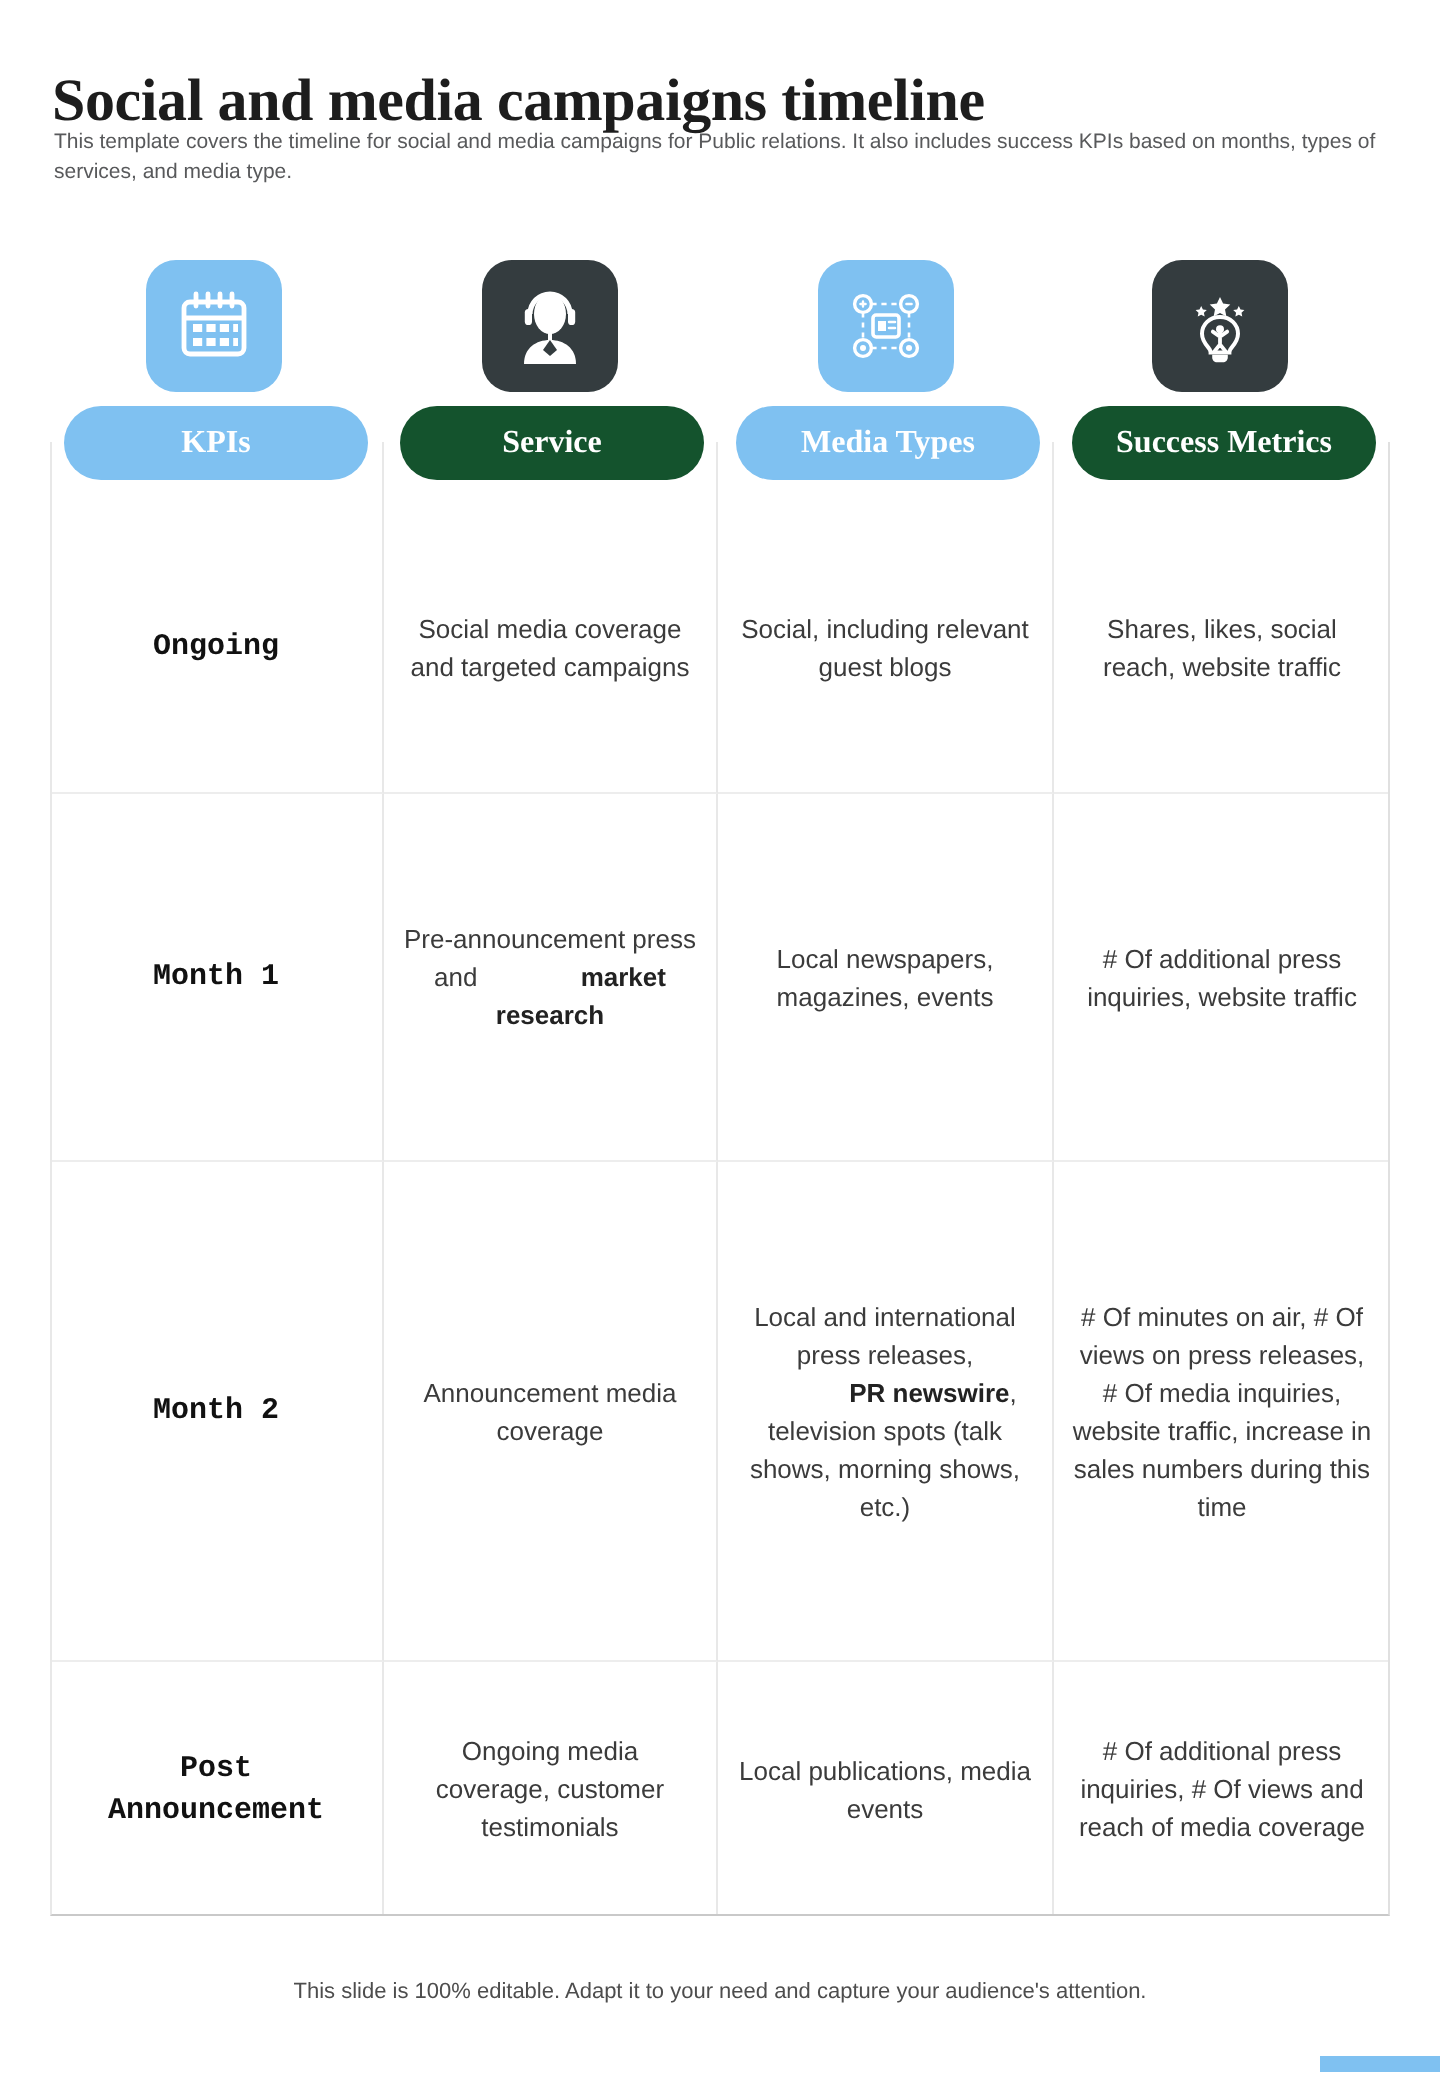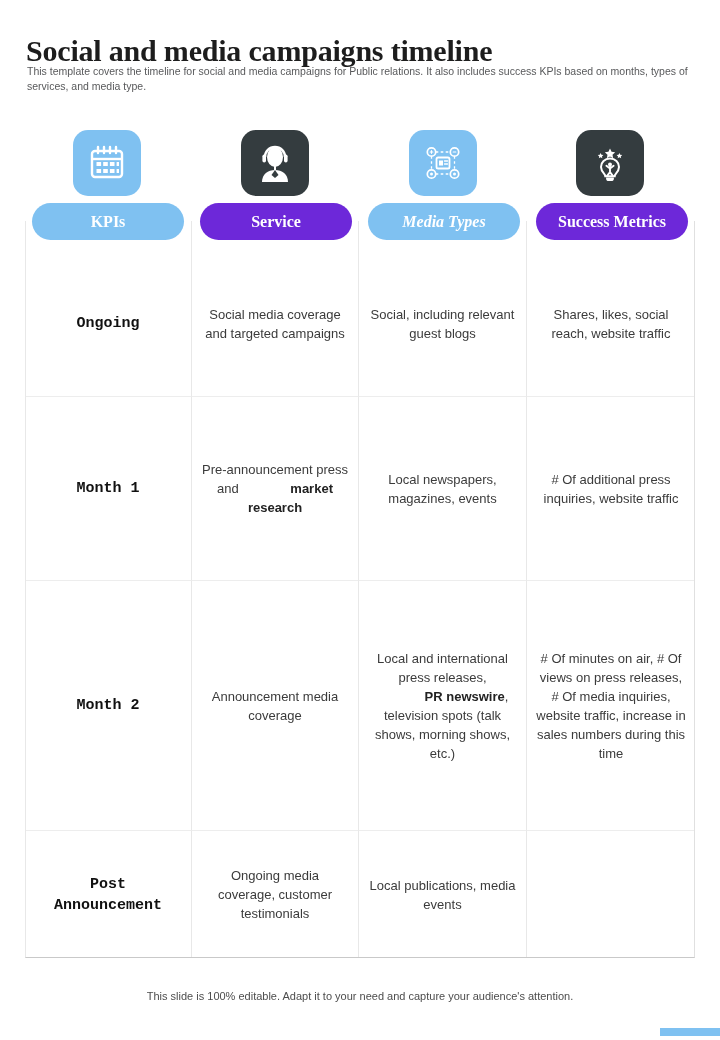--- a/index.html
+++ b/index.html
@@ -126,24 +126,24 @@
     border-radius: 19px;
     display: flex;
     align-items: center;
     justify-content: center;
     font-family: "Liberation Serif", serif;
     font-weight: bold;
     font-size: 16px;
     color: #ffffff;
   }
   .pill.blue { background: #7FC1F1; }
-  .pill.dark { background: #6d28d9; }
+  .pill.dark { background: #14532d; }
   .pill-0 { left: 7px;   width: 152px; }
   .pill-1 { left: 175px; width: 152px; }
-  .pill-2 { left: 343px; width: 152px; font-style: italic; }
+  .pill-2 { left: 343px; width: 152px; }
   .pill-3 { left: 511px; width: 152px; }
 
   .cell-month {
     font-family: Liberation Mono, monospace;
     font-weight: bold;
     font-size: 15px;
     color: #111111;
     line-height: 21px;
   }
   .cell-body {
@@ -276,20 +276,21 @@
       <div class="cell cell-month">Month 2</div>
       <div class="cell cell-body">Announcement media coverage</div>
       <div class="cell cell-body">
           <span><span>Local and international press releases, </span><b>PR newswire</b><span>, television spots (talk shows, morning shows, etc.)</span></span>
         </div>
       <div class="cell cell-body"># Of minutes on air, # Of views on press releases, # Of media inquiries, website traffic, increase in sales numbers during this time</div>
 
       <div class="cell cell-month row-last">Post Announcement</div>
       <div class="cell cell-body row-last">Ongoing media coverage, customer testimonials</div>
       <div class="cell cell-body row-last">Local publications, media events</div>
+      <div class="cell cell-body row-last"># Of additional press inquiries, # Of views and reach of media coverage</div>
 
     </div>
 
     <div class="grid-outline"></div>
 
     <div class="pills">
       <div class="pill blue pill-0">KPIs</div>
       <div class="pill dark pill-1">Service</div>
       <div class="pill blue pill-2">Media Types</div>
       <div class="pill dark pill-3">Success Metrics</div>

